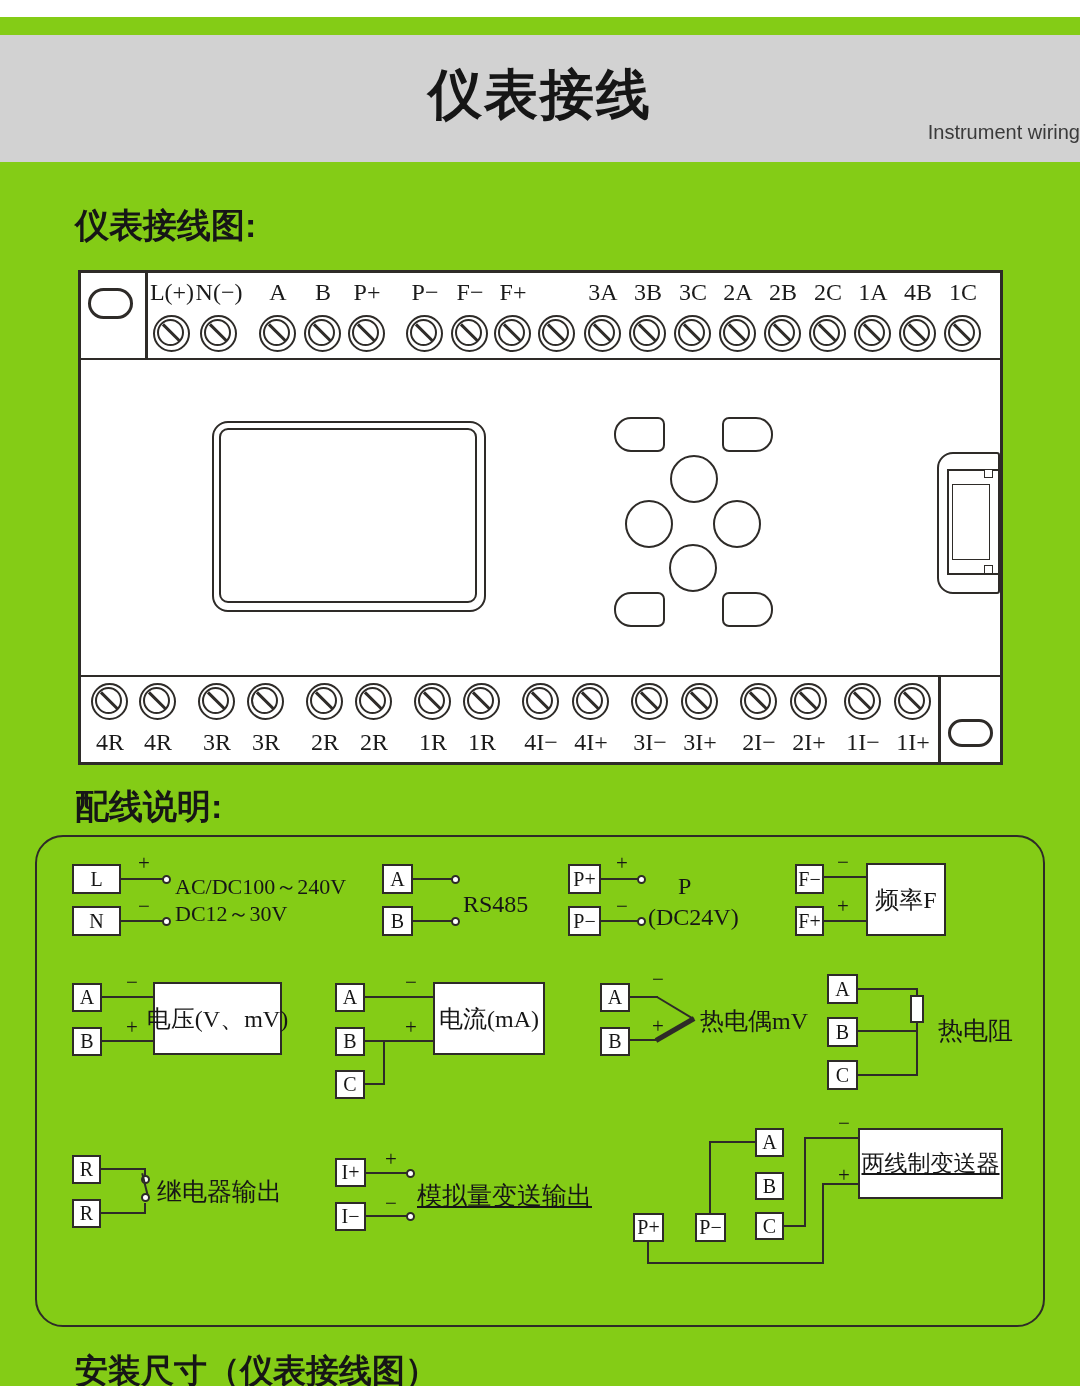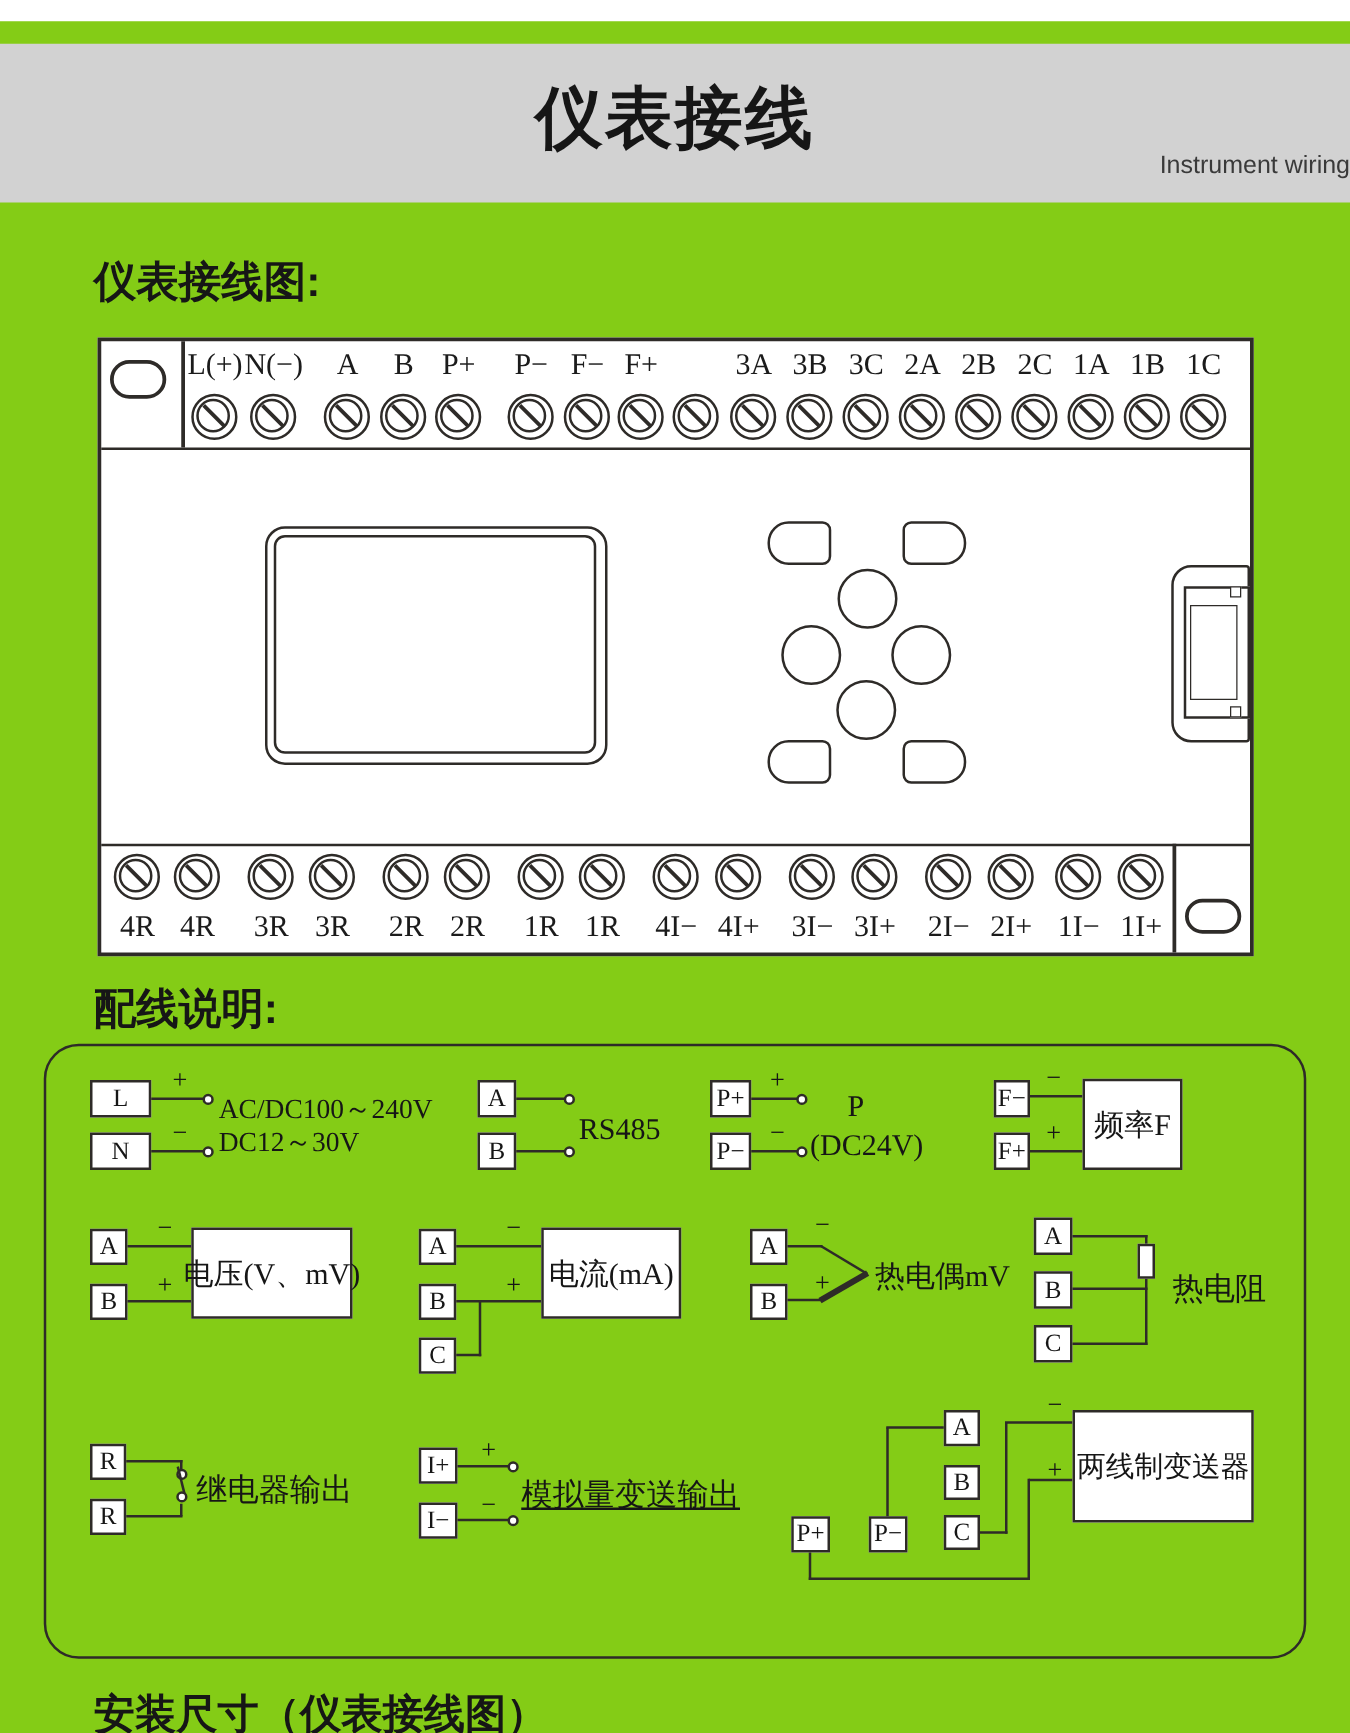--- a/index.html
+++ b/index.html
@@ -169,21 +169,21 @@
       <div class="tlabel" style="left: 309px; top: 6px;">P−</div>
       <div class="tlabel" style="left: 354px; top: 6px;">F−</div>
       <div class="tlabel" style="left: 397px; top: 6px;">F+</div>
       <div class="tlabel" style="left: 487px; top: 6px;">3A</div>
       <div class="tlabel" style="left: 532px; top: 6px;">3B</div>
       <div class="tlabel" style="left: 577px; top: 6px;">3C</div>
       <div class="tlabel" style="left: 622px; top: 6px;">2A</div>
       <div class="tlabel" style="left: 667px; top: 6px;">2B</div>
       <div class="tlabel" style="left: 712px; top: 6px;">2C</div>
       <div class="tlabel" style="left: 757px; top: 6px;">1A</div>
-      <div class="tlabel" style="left: 802px; top: 6px;">1B</div>
+      <div class="tlabel" style="left: 802px; top: 6px;">4B</div>
       <div class="tlabel" style="left: 847px; top: 6px;">1C</div>
       <div class="screw" style="left: 10px; top: 410px;">
         <div class="screw-in"></div>
         <div class="screw-slash"></div>
       </div>
       <div class="screw" style="left: 58px; top: 410px;">
         <div class="screw-in"></div>
         <div class="screw-slash"></div>
       </div>
       <div class="screw" style="left: 117px; top: 410px;">
@@ -394,21 +394,21 @@
       <div class="wh" style="left:709px;top:1124px;width:46px;"></div>
       <div class="wh" style="left:784px;top:1208px;width:22px;"></div>
       <div class="wv" style="left:804px;top:1121px;height:89px;"></div>
       <div class="wh" style="left:804px;top:1120px;width:54px;"></div>
       <div class="sg" style="left:834px;top:1094px;">−</div>
       <div class="wh" style="left:823px;top:1166px;width:35px;"></div>
       <div class="sg" style="left:834px;top:1146px;">+</div>
       <div class="wv" style="left:822px;top:1166px;height:81px;"></div>
       <div class="wh" style="left:647px;top:1245px;width:177px;"></div>
       <div class="wv" style="left:647px;top:1225px;height:22px;"></div>
-      <div class="dbox" style="left:858px;top:1111px;width:145px;height:90px;font-size:23px;">两线制变送器</div>
+      <div class="dbox" style="left:858px;top:1111px;width:145px;height:71px;font-size:23px;text-decoration:underline;">两线制变送器</div>
     </div>
 
   </div>
 
 
   <div class="sec-title" style="left:75px;top:1332px;font-size:33px;">安装尺寸（仪表接线图）</div>
 
 </div>
 
 </body></html>

